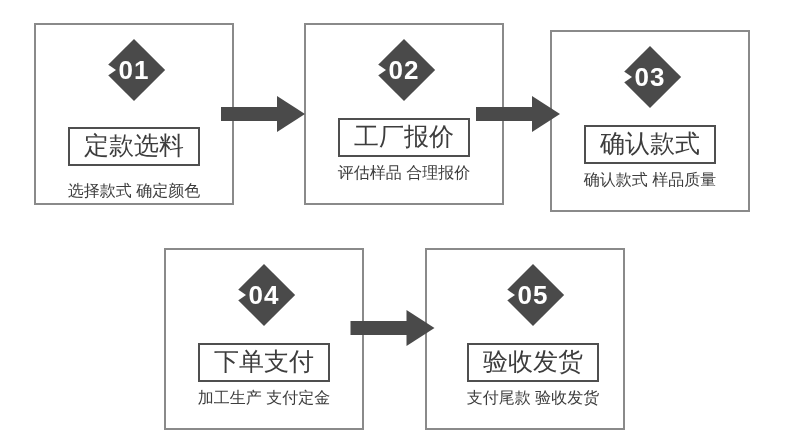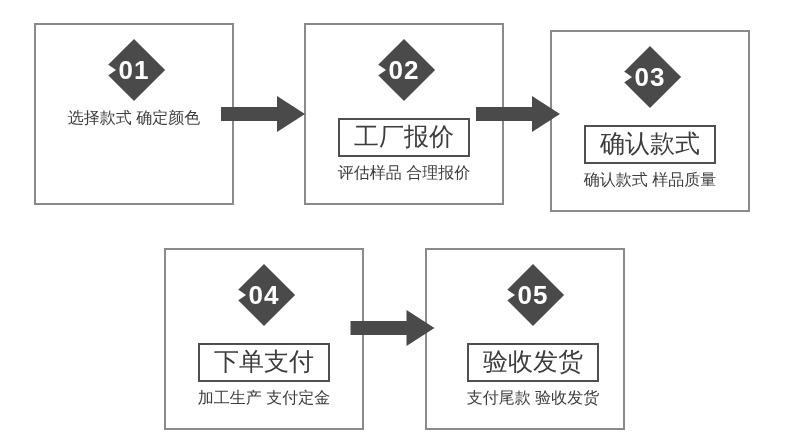--- a/index.html
+++ b/index.html
@@ -13,21 +13,21 @@
   }
   html,body{margin:0;padding:0;background:var(--background);}
   body{font-family:"Liberation Sans","DejaVu Sans",sans-serif;color:var(--text);}
   .stage{position:relative;width:790px;height:443px;background:var(--background);overflow:hidden;}
 
   .step-card{
     position:absolute;width:200px;height:182px;box-sizing:border-box;
     border:2px solid var(--box-border);background:var(--background);
     display:flex;flex-direction:column;align-items:center;
   }
-  .pos-1{left:34px;top:23px;}
+  .pos-1{left:34px;top:23px;gap:9px;}
   .pos-2{left:304px;top:23px;}
   .pos-3{left:550px;top:30px;}
   .pos-4{left:164px;top:248px;}
   .pos-5{left:425px;top:248px;padding-left:16px;}
 
   .diamond-wrap{position:relative;width:64px;height:64px;margin-top:13px;flex:0 0 auto;}
   .diamond-shape{position:absolute;left:10px;top:10px;width:44px;height:44px;
     background:var(--diamond);transform:rotate(45deg);}
   .diamond-notch{position:absolute;left:1px;top:50%;transform:translateY(-50%);
     width:0;height:0;border-top:9px solid transparent;border-bottom:9px solid transparent;
@@ -53,20 +53,21 @@
 <body>
 
 <div class="stage">
 
   <div class="step-card pos-1">
     <div class="diamond-wrap">
       <div class="diamond-shape"></div>
       <div class="diamond-notch"></div>
       <div class="diamond-num">01</div>
     </div>
+    <div class="title-frame">定款选料</div>
     <div class="subtitle">选择款式 确定颜色</div>
   </div>
 
   <div class="step-card pos-2">
     <div class="diamond-wrap">
       <div class="diamond-shape"></div>
       <div class="diamond-notch"></div>
       <div class="diamond-num">02</div>
     </div>
     <div class="title-frame">工厂报价</div>

